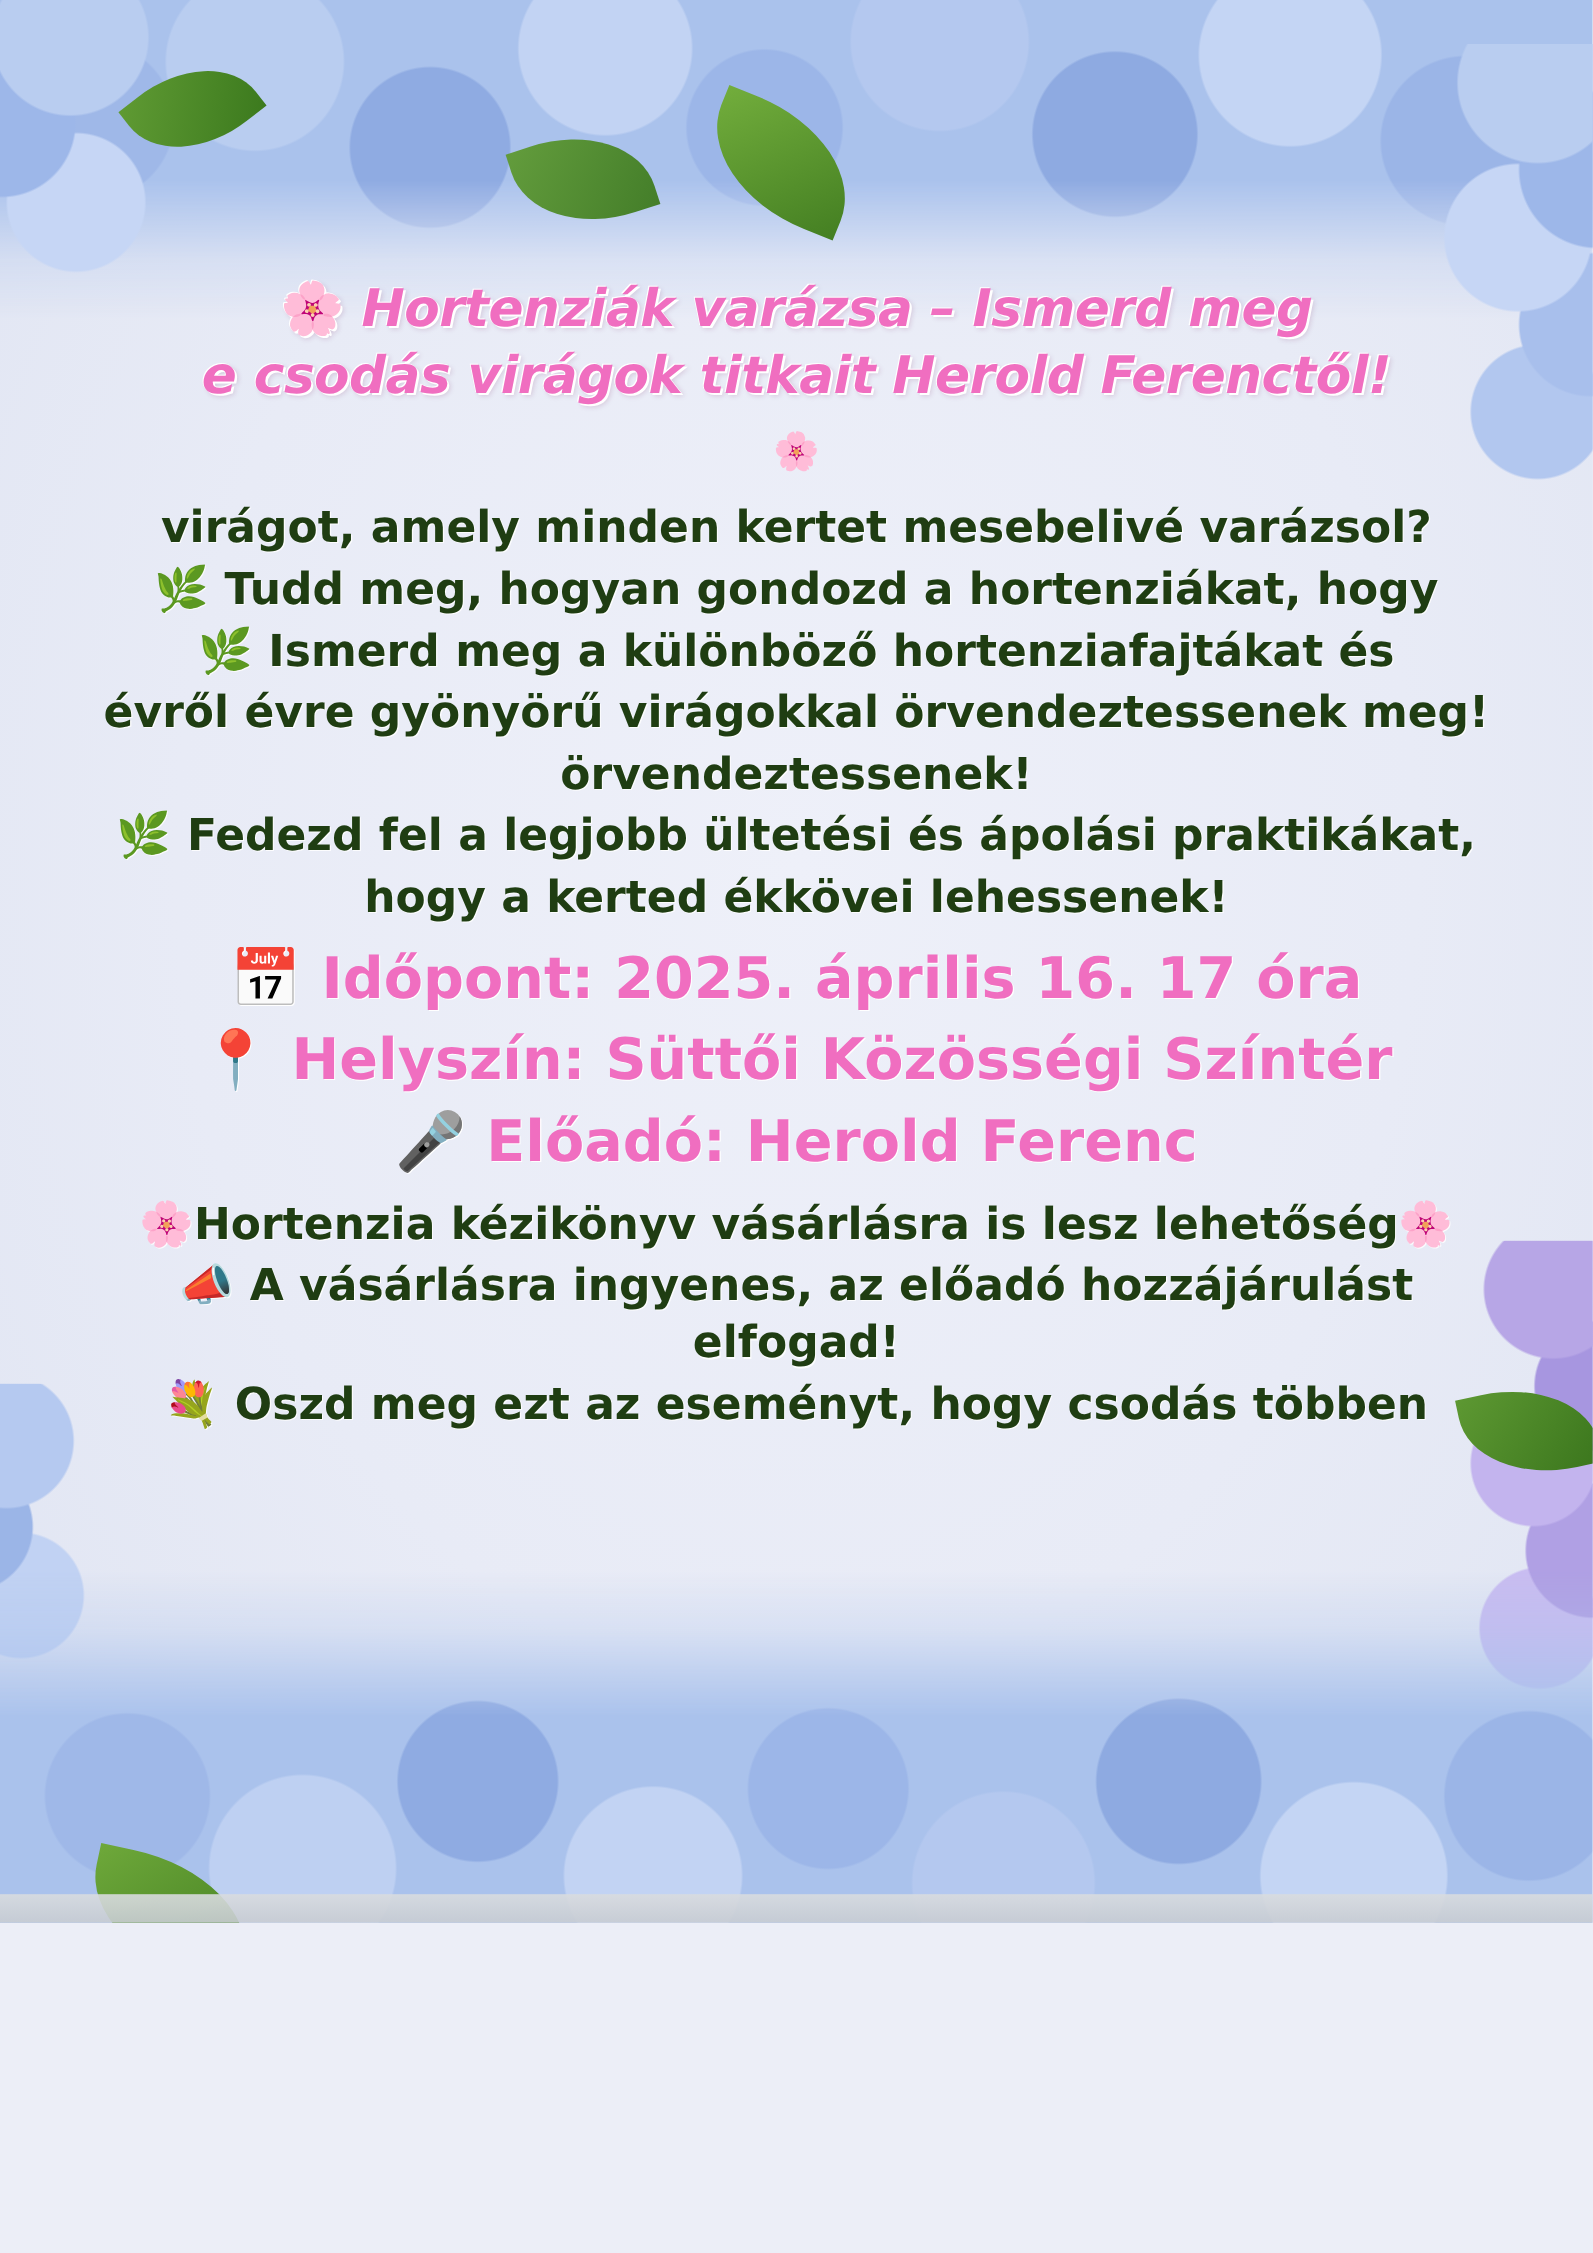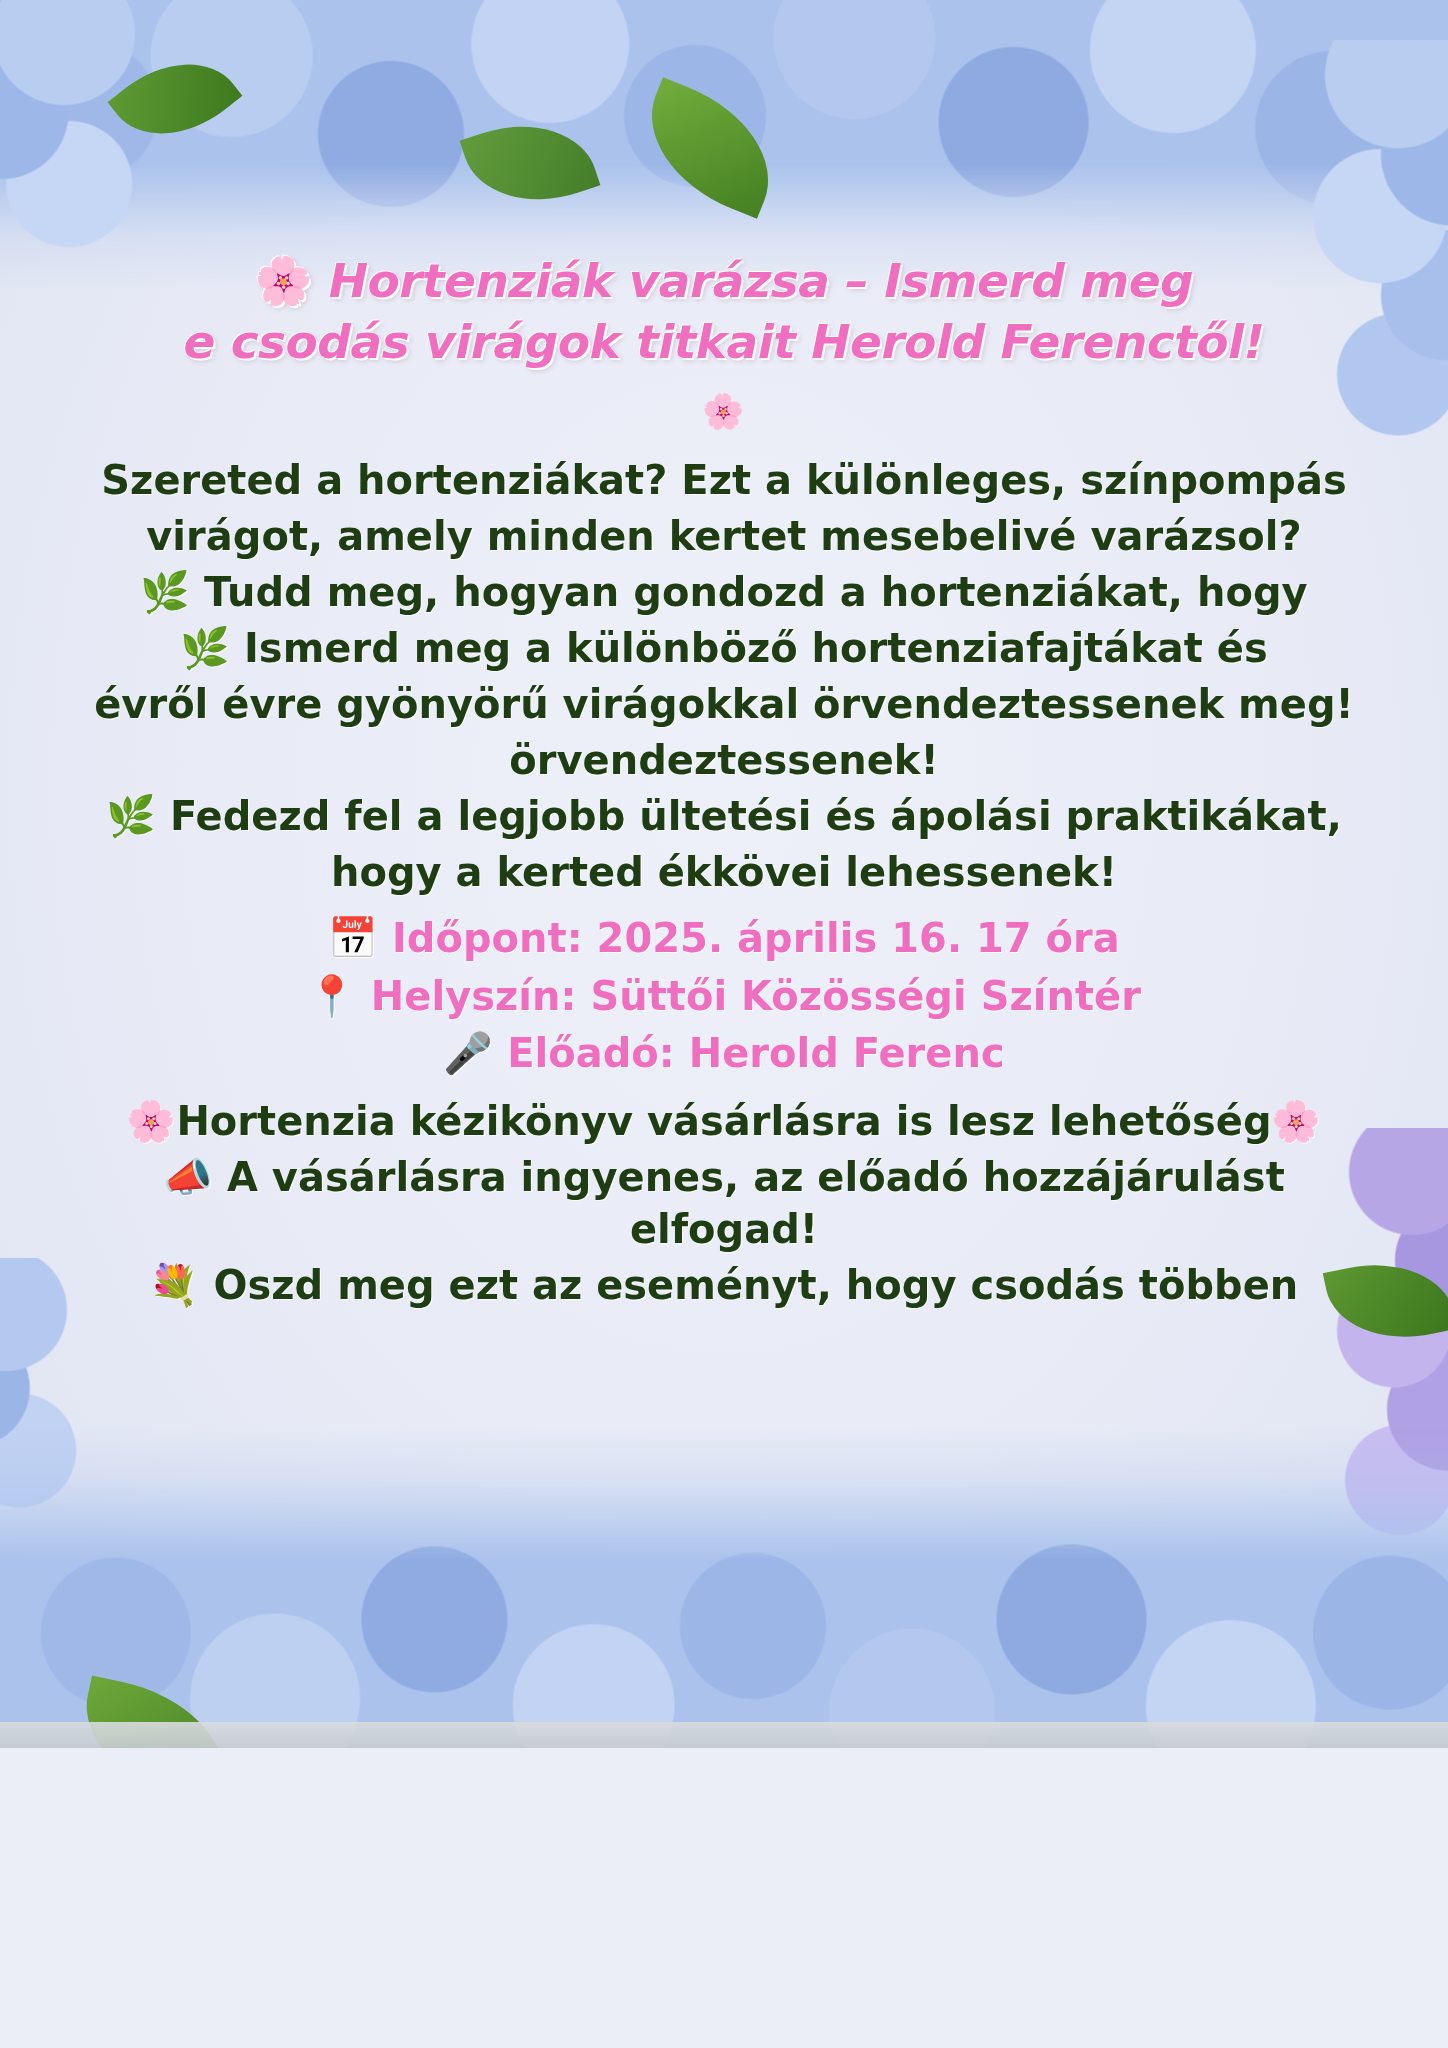--- a/index.html
+++ b/index.html
@@ -161,21 +161,21 @@
     font-size: 40px;
     line-height: 1.30;
     color: #1f3d12;
     text-shadow: 1px 1px 0 rgba(255,255,255,.85);
   }
   .body-block p { margin: 0 0 4px 0; }
 
   .pink-line {
     color: #f06ec0;
     font-weight: bold;
-    font-size: 40px;
+    font-size: 52px;
     line-height: 1.34;
     text-shadow: 1px 1px 0 #ffffff;
     margin: 0 0 4px 0;
   }
   .details { margin-top: 14px; }
   .closing { margin-top: 14px; }
 
   .emoji { font-style: normal; }
 </style>
 </head>
@@ -205,21 +205,20 @@
     <h1 class="headline">
       <span class="emoji">🌸</span>
       <span>Hortenziák varázsa – Ismerd meg</span><br>
       <span>e csodás virágok titkait Herold Ferenctől!</span>
     </h1>
 
     <div class="divider-emoji">🌸</div>
 
     <div class="body-block">
 
-      <p>Szereted a hortenziákat? Ezt a különleges, színpompás</p>
       <p>virágot, amely minden kertet mesebelivé varázsol?</p>
 
 
       <p>
         <span class="emoji">🌿</span>
         <span>Tudd meg, hogyan gondozd a hortenziákat, hogy</span>
       </p>
       <p>
         <span class="emoji">🌿</span>
         <span>Ismerd meg a különböző hortenziafajtákat és</span>

